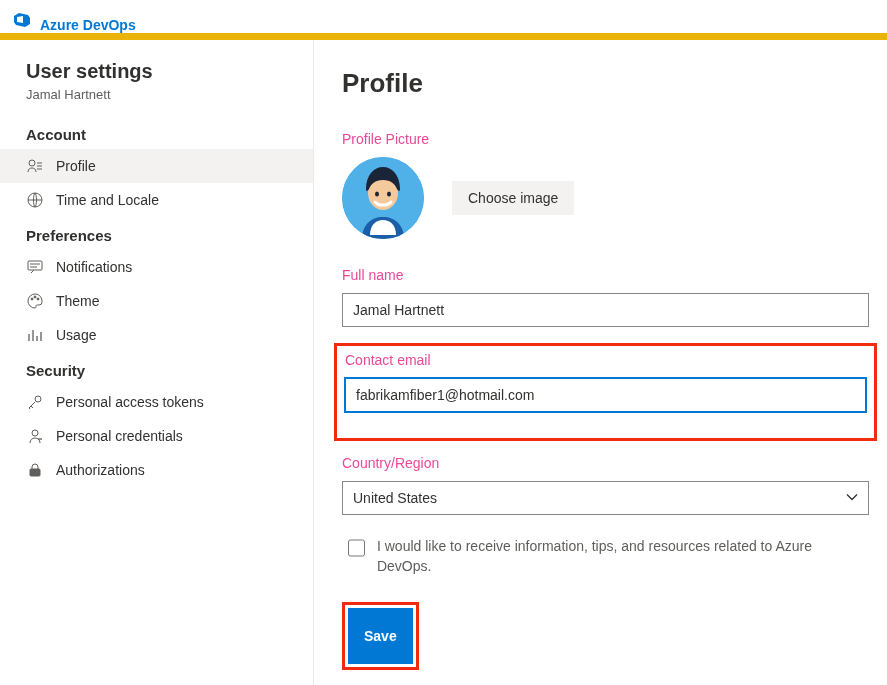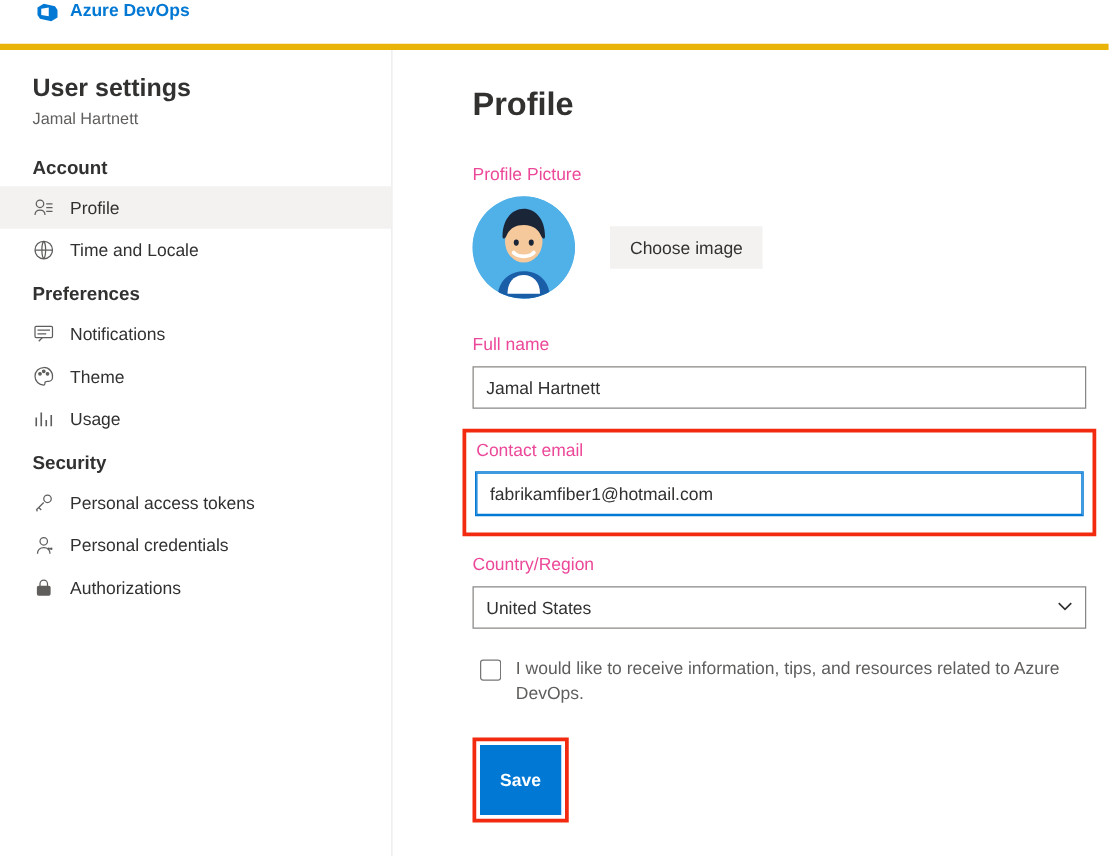--- a/index.html
+++ b/index.html
@@ -7,35 +7,34 @@
     font-family: "Segoe UI", -apple-system, BlinkMacSystemFont, sans-serif;
     font-size: 14px;
     color: #323130;
     background: #fff;
     width: 887px;
     height: 685px;
     overflow: hidden;
   }
   .topbar {
     display: flex;
-    align-items: flex-start;
+    align-items: flex-end;
     height: 40px;
-    padding: 0 28px;
-    border-bottom: 5px solid #eab308;
+    padding: 0 12px;
+    border-bottom: 7px solid #eab308;
     gap: 8px;
   }
   .topbar .brand {
     color: #0078d4;
     font-weight: 600;
     font-size: 14px;
   }
   .main {
     display: flex;
     height: calc(100% - 40px);
-    gap: 36px;
   }
   .sidebar {
     width: 314px;
     border-right: 1px solid #eaeaea;
     padding: 20px 0 0 0;
   }
   .sidebar h1 {
     font-size: 20px;
     font-weight: 600;
     padding: 0 26px 4px 26px;
@@ -303,21 +302,21 @@
         <button class="btn-secondary">Choose image</button>
       </div>
     </div>
 
     <div class="form-group">
       <span class="form-label">Full name</span>
       <input type="text" class="text-input" value="Jamal Hartnett" style="">
     </div>
 
     <div class="highlight-box">
-      <div class="form-group" style="margin-bottom:4px">
+      <div class="form-group" style="margin-bottom:16px">
         <span class="form-label">Contact email</span>
         <input type="text" class="text-input focused" value="fabrikamfiber1@hotmail.com" style="">
       </div>
     </div>
 
     <div class="form-group">
       <span class="form-label">Country/Region</span>
       <div class="select-wrap">
         <select class="select-input">
           <option>United States</option>

